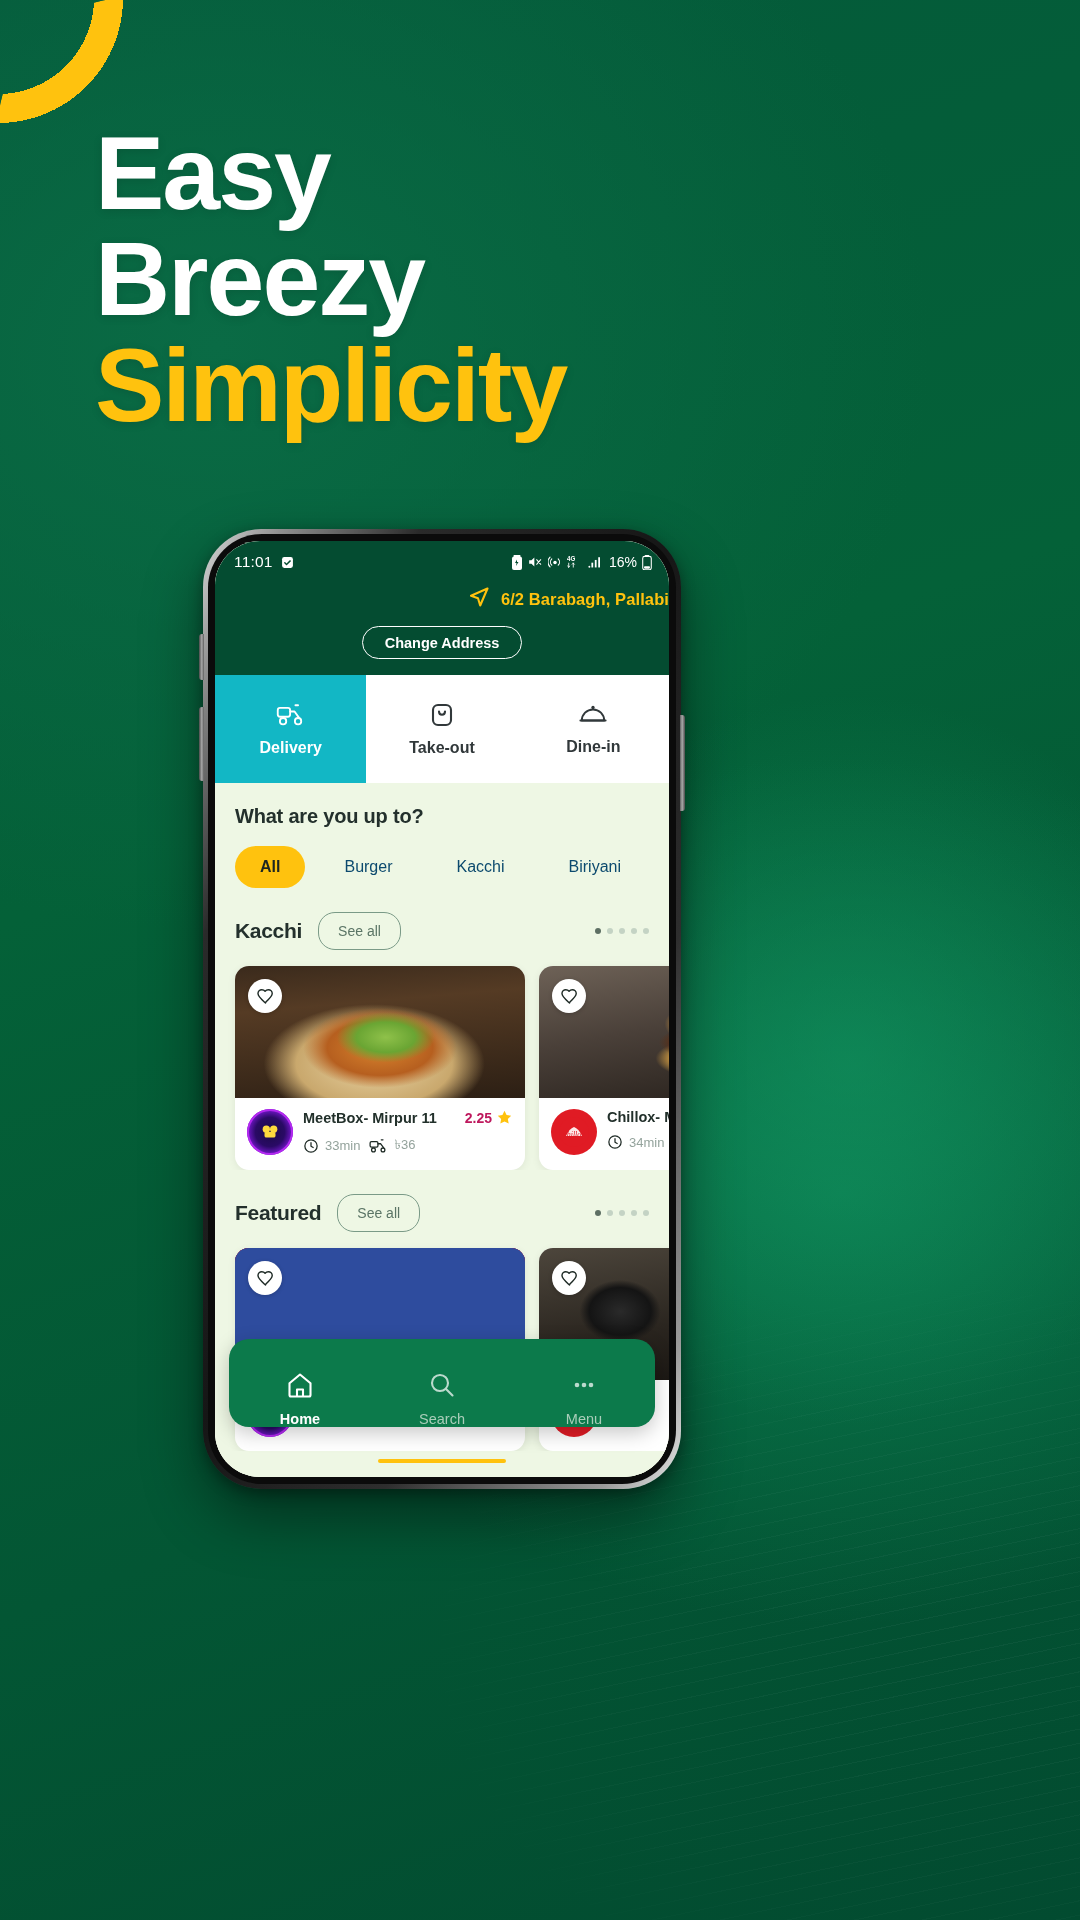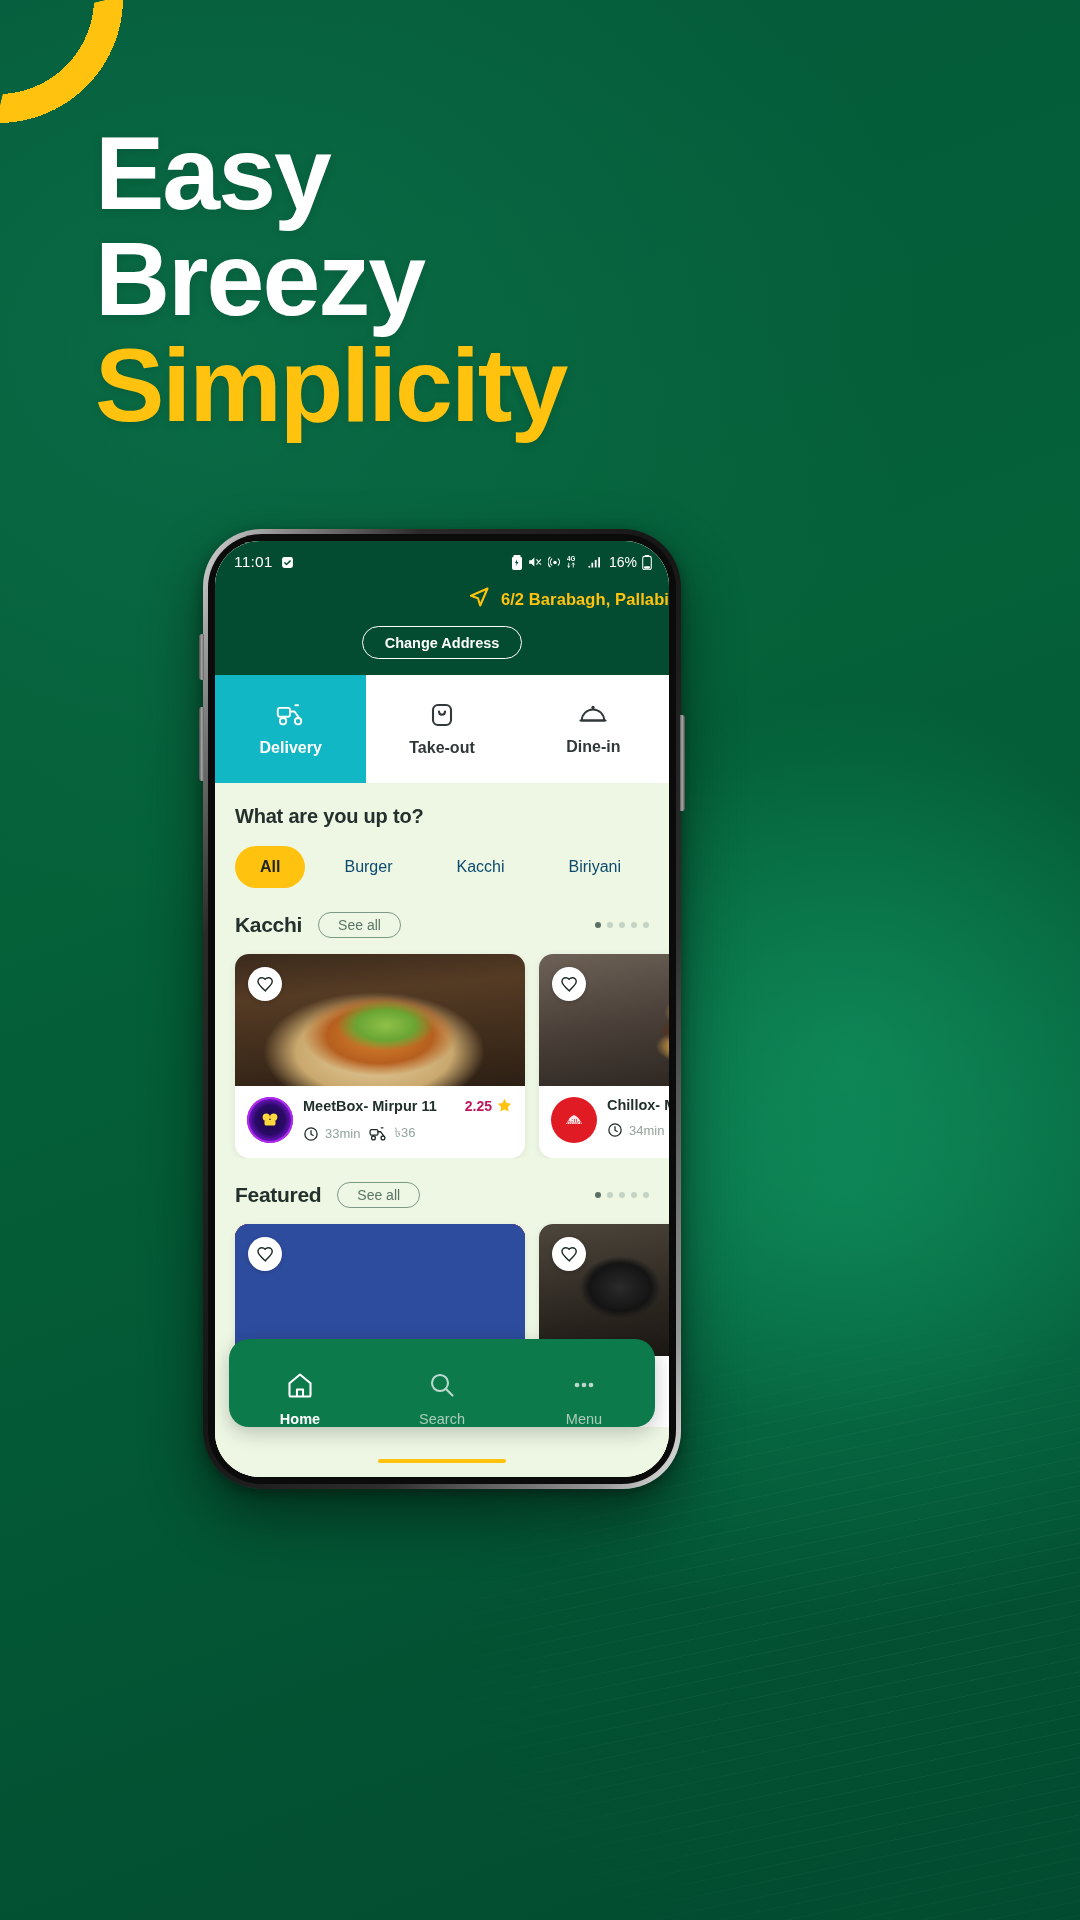--- a/index.html
+++ b/index.html
@@ -150,21 +150,21 @@
     border-radius: 21px; font-size: 16px; font-weight: 400;
     color: #0c4a6e; background: transparent; cursor: pointer; white-space: nowrap;
   }
   .chip.active { background: #FFC20E; color: #1d2621; font-weight: 700; }
 
   .sec-head {
     display: flex; align-items: center; padding: 24px 20px 0 20px; gap: 16px;
   }
   .sec-title { font-size: 21px; font-weight: 700; color: #23302c; letter-spacing: -.3px; }
   .see-all {
-    height: 26px; padding: 0 19px; border: 1.4px solid #7a9a87; border-radius: 17px;
+    height: 38px; padding: 0 19px; border: 1.4px solid #7a9a87; border-radius: 17px;
     display: flex; align-items: center; font-size: 14px; color: #5b7566; cursor: pointer;
     background: transparent;
   }
   .dots { margin-left: auto; display: flex; align-items: center; gap: 6px; }
   .dot { width: 6px; height: 6px; border-radius: 50%; background: #c4d3c4; }
   .dot.on { background: #5d6f63; }
 
   .cardrow { display: flex; gap: 14px; padding: 16px 0 0 20px; overflow: hidden; }
   .rcard {
     flex: 0 0 290px; background: #ffffff; border-radius: 14px; overflow: hidden;

